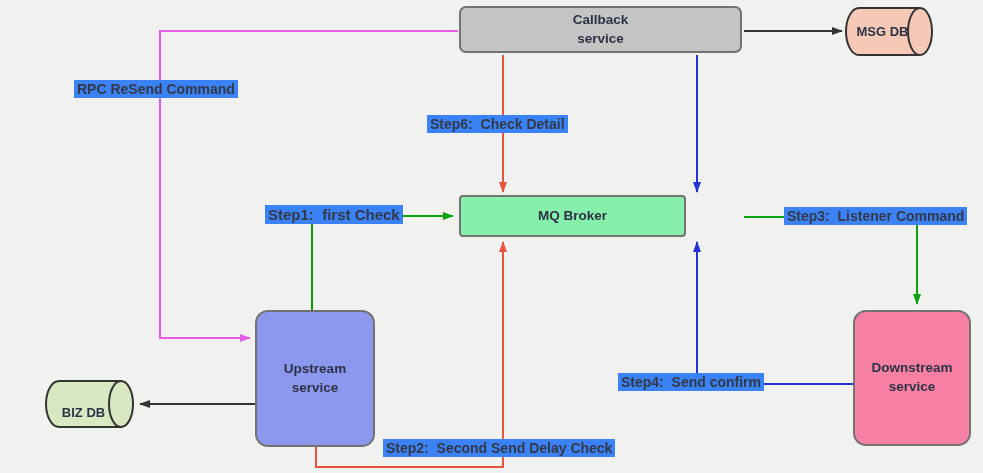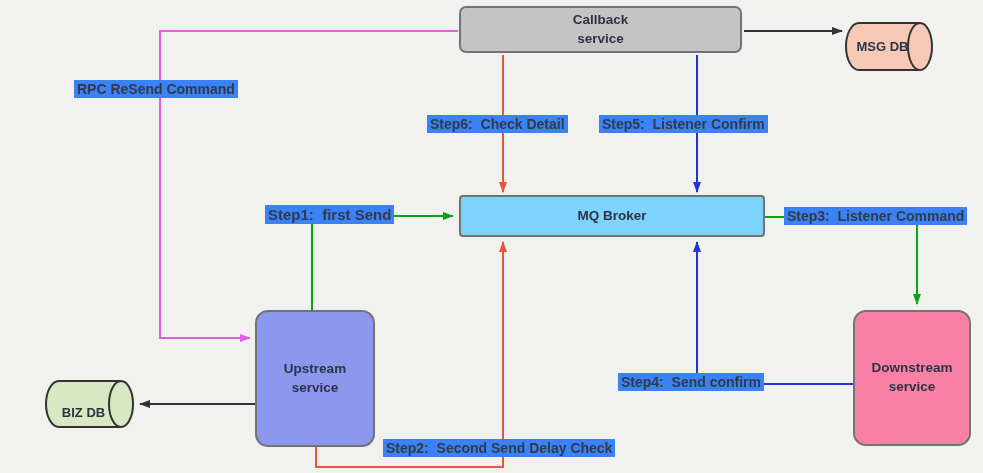--- a/index.html
+++ b/index.html
@@ -9,30 +9,30 @@
     font-family:"Liberation Sans", sans-serif;
   }
   svg.edges { position:absolute; left:0; top:0; width:983px; height:473px; }
   .node {
     position:absolute; box-sizing:border-box;
     display:flex; align-items:center; justify-content:center;
     text-align:center; font-weight:bold; font-size:13.5px; line-height:1.4;
     color:#2d3245; border:2px solid #737373; white-space:pre-line;
   }
   .node.rect-callback   { left:459px; top:6px;   width:283px; height:47px;  background:#c4c4c4; border-radius:7px; }
-  .node.rect-mq         { left:459px; top:195px; width:306px; height:42px;  background:#7dd3fc; border-radius:4px; }
+  .node.rect-mq         { left:459px; top:195px; width:227px; height:42px;  background:#86efac; border-radius:4px; }
   .node.rect-upstream   { left:255px; top:310px; width:120px; height:137px; background:#8c97ee; border-radius:13px; }
   .node.rect-downstream { left:853px; top:310px; width:118px; height:136px; background:#f980a5; border-radius:13px; }
   .cyl { position:absolute; }
   .cyl svg { position:absolute; left:0; top:0; }
   .cyl .cyl-label {
     position:absolute; inset:0; display:flex; align-items:center; justify-content:center;
     padding-right:13px; font-weight:bold; font-size:13px; color:#2d3245;
   }
-  .cyl.msgdb { left:845px; top:22px;  width:88px; height:49px; }
+  .cyl.msgdb { left:845px; top:7px;  width:88px; height:49px; }
   .cyl.bizdb { left:45px; top:380px; width:90px; height:65px; }
   .edge-label {
     position:absolute; background:#3b82f6; color:#333947;
     font-weight:bold; font-size:14px; white-space:pre; padding:1px 3px;
   }
   .lbl-rpc   { left:74px;  top:80px;  }
   .lbl-step6 { left:427px; top:115px; }
   .lbl-step5 { left:599px; top:115px; }
   .lbl-step1 { left:265px; top:205px; font-size:15px; }
   .lbl-step3 { left:784px; top:207px; }
@@ -96,19 +96,18 @@
   <div class="cyl bizdb">
     <svg width="90" height="48" viewBox="0 0 90 48">
       <path d="M 14 1 L 76 1 A 12 23 0 0 1 76 47 L 14 47 A 13 23 0 0 1 14 1 Z" fill="#d8e8c2" stroke="#333" stroke-width="2"></path>
       <path d="M 76 1 A 12 23 0 0 0 76 47" fill="none" stroke="#333" stroke-width="2"></path>
     </svg>
     <span class="cyl-label">BIZ DB</span>
   </div>
 
   <div class="edge-label lbl-rpc">RPC ReSend Command</div>
   <div class="edge-label lbl-step6">Step6:  Check Detail</div>
-  <div class="edge-label lbl-step5">Step5:  Listener Confirm</div>
-  <div class="edge-label lbl-step1">Step1:  first Send</div>
+  <div class="edge-label lbl-step1">Step1:  first Check</div>
   <div class="edge-label lbl-step3">Step3:  Listener Command</div>
   <div class="edge-label lbl-step4">Step4:  Send confirm</div>
   <div class="edge-label lbl-step2">Step2:  Second Send Delay Check</div>
 
 </div>
 
 </body></html>

